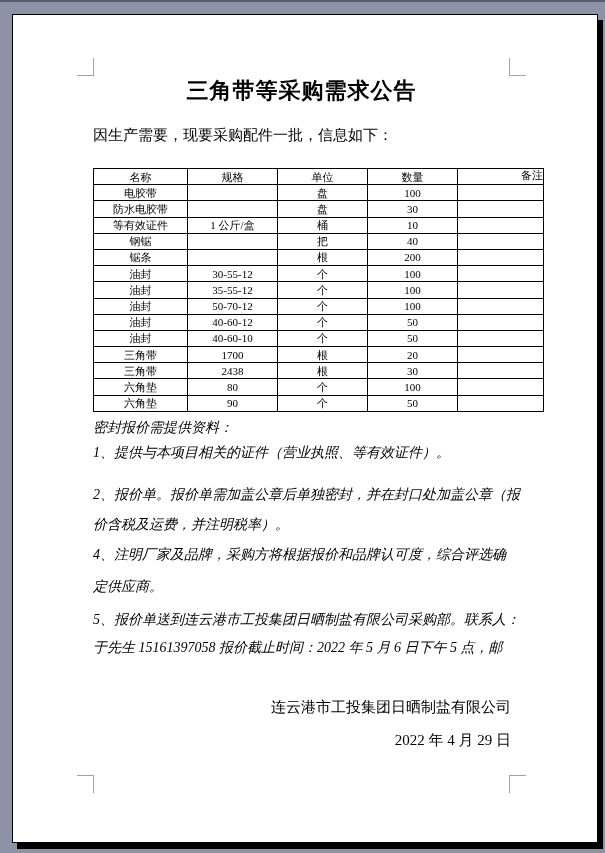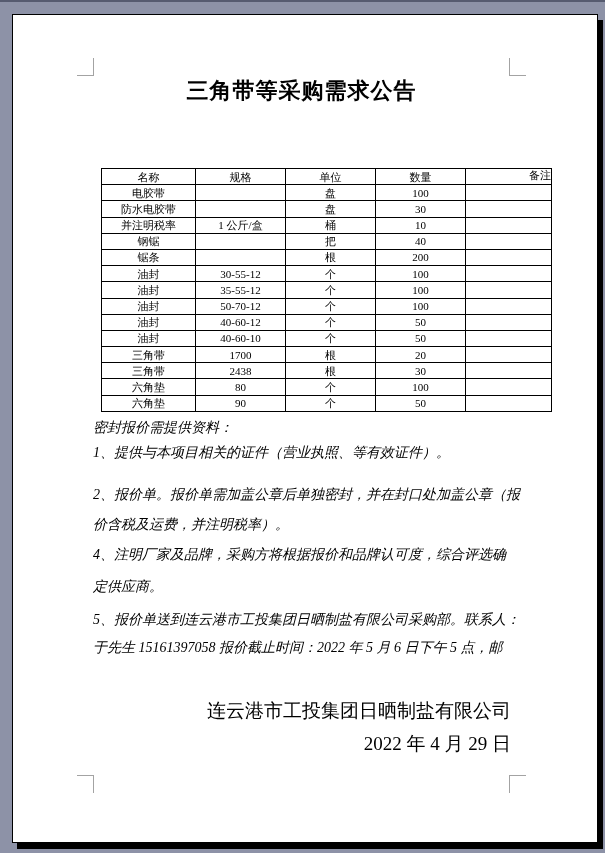--- a/index.html
+++ b/index.html
@@ -41,21 +41,20 @@
   .intro{
     position:absolute;left:80px;top:111px;
     font-size:15px;white-space:nowrap;
   }
   table.items{
     position:absolute;left:80px;top:153px;
     width:450px;
     border-collapse:collapse;
     table-layout:fixed;
     font-family:"Liberation Serif","DejaVu Serif",serif;
-    margin-left:8px;
   }
   table.items th, table.items td{
     border:1px solid #000;
     height:15.2px;
     padding:0;
     font-size:11px;
     font-weight:normal;
     text-align:center;
     vertical-align:middle;
     line-height:1.1;
@@ -69,39 +68,40 @@
   .col-name{width:94px}.col-spec{width:90px}.col-unit{width:90px}.col-qty{width:90px}.col-remark{width:86px}
 
   .line{
     position:absolute;left:80px;
     font-size:14px;
     white-space:nowrap;
     font-style:italic;
   }
   .sig{
     position:absolute;left:80px;width:418px;
-    font-size:19px;
+    font-size:15px;
     text-align:right;
     white-space:nowrap;
   }
 </style>
 </head>
 <body>
 
 <div class="window">
   <div class="window-top-line"></div>
 
   <div class="page">
     <div class="crop tl"></div>
     <div class="crop tr"></div>
     <div class="crop bl"></div>
     <div class="crop br"></div>
 
     <h1 class="doc-title">三角带等采购需求公告</h1>
 
+    <div class="intro">因生产需要，现要采购配件一批，信息如下：</div>
 
     <table class="items">
       <colgroup>
         <col class="col-name">
           <col class="col-spec">
           <col class="col-unit">
           <col class="col-qty">
           <col class="col-remark">
       </colgroup>
       <thead>
@@ -122,21 +122,21 @@
           <td></td>
         </tr>
         <tr>
           <td>防水电胶带</td>
           <td></td>
           <td>盘</td>
           <td>30</td>
           <td></td>
         </tr>
         <tr>
-          <td>并注明税率</td>
+          <td>等有效证件</td>
           <td>1 公斤/盒</td>
           <td>桶</td>
           <td>10</td>
           <td></td>
         </tr>
         <tr>
           <td>钢锯</td>
           <td></td>
           <td>把</td>
           <td>40</td>

